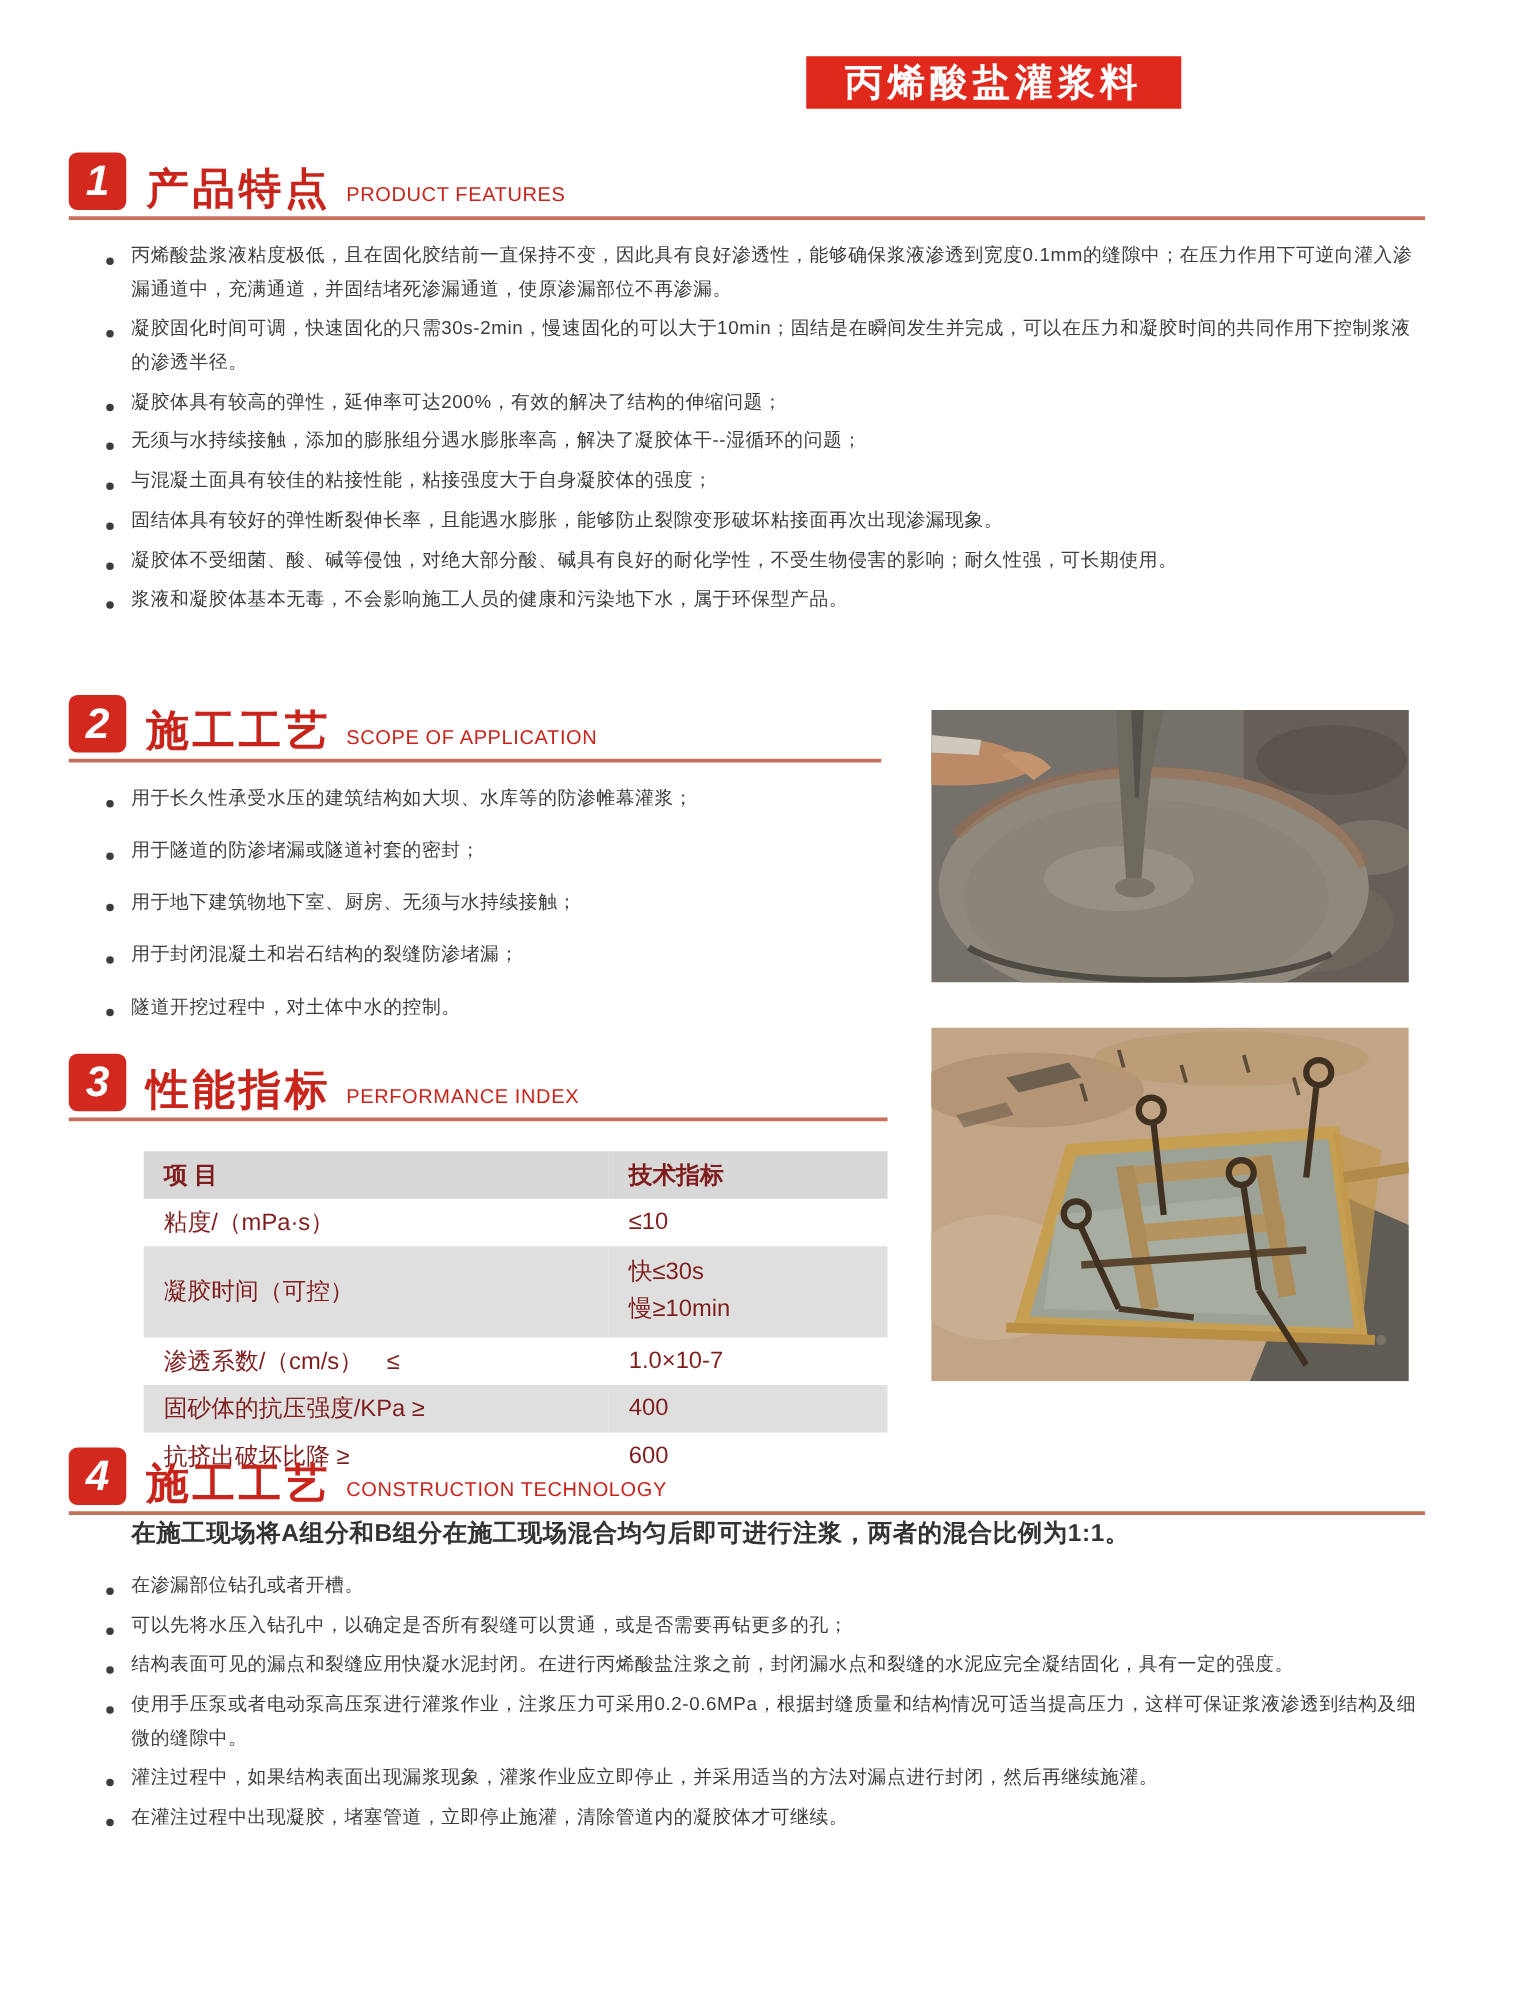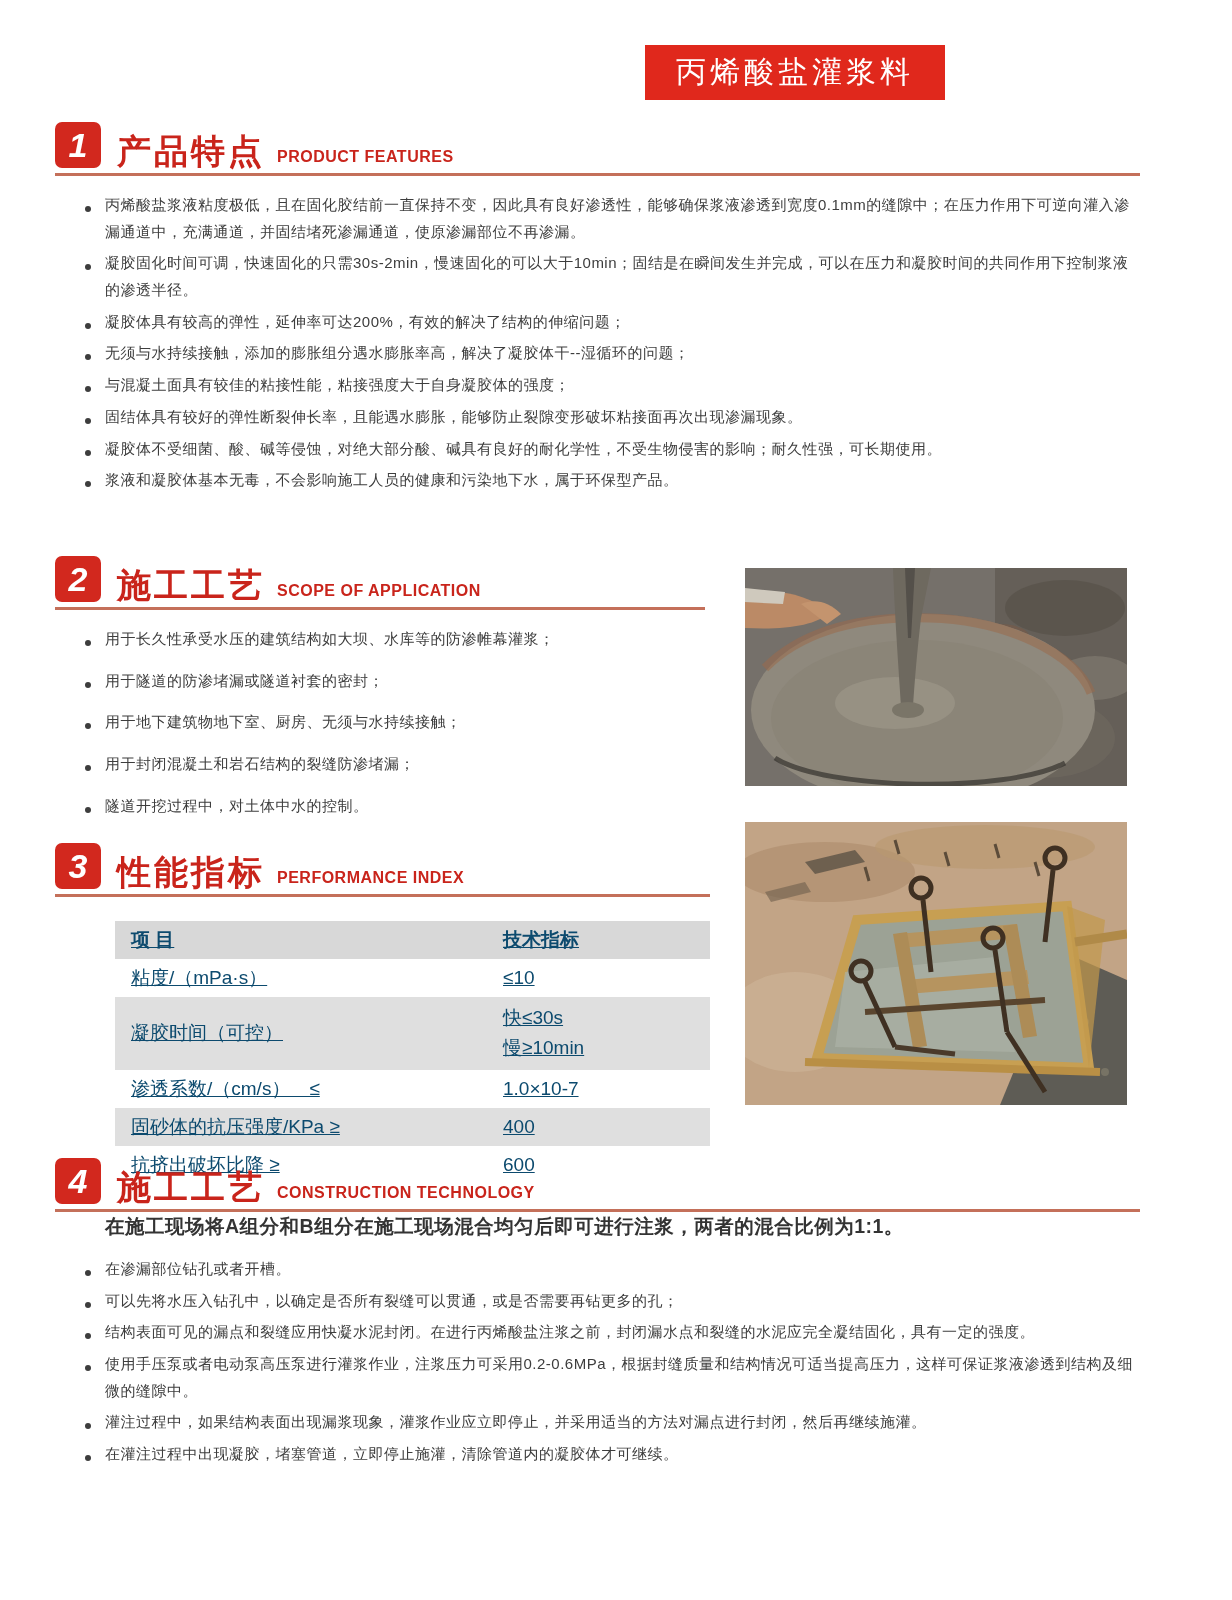--- a/index.html
+++ b/index.html
@@ -2,54 +2,54 @@
 <html><head>
 <meta charset="utf-8">
 <style>
   html,body { margin:0; padding:0; background:#ffffff; }
   .page {
     position:relative; width:1232px; height:1600px; background:#ffffff;
     font-family:"Liberation Sans", sans-serif; overflow:hidden;
   }
   
   .banner {
-    position:absolute; left:645px; top:45px; width:300px; height:55px;
-    background:#e0281c; color:#ffffff; font-size:30px; font-weight:normal;
+    position:absolute; left:645px; top:45px; width:300px; height:42px;
+    background:#e0281c; color:#ffffff; font-size:30px; font-weight:bold;
     letter-spacing:4px; display:flex; align-items:center; justify-content:center;
   }
   
   .sec { position:absolute; left:55px; }
   .sec-header {
     display:flex; align-items:flex-end; padding-bottom:5px;
     border-bottom:3px solid #c4705a;
   }
   .sec-num {
     width:46px; height:46px; background:#d2281e; border-radius:7px;
     color:#fff; font-size:34px; font-weight:bold; font-style:italic;
     display:flex; align-items:center; justify-content:center; margin-right:16px;
     flex:0 0 46px;
   }
   .sec-title { font-size:34px; font-weight:bold; color:#c9241b; letter-spacing:3px; line-height:1; }
-  .sec-sub { font-size:16px; font-weight:bold; color:#c9241b; margin:0 0 2px 12px; letter-spacing:.5px; }
+  .sec-sub { font-size:16px; font-weight:normal; color:#c9241b; margin:0 0 2px 12px; letter-spacing:.5px; }
   
   .bullets { list-style:none; margin:16px 0 0 24px; padding:0; }
   .bullets li {
     position:relative; padding-left:26px; font-size:15px; color:#3d3d3d;
     line-height:1.78; margin-bottom:5px; letter-spacing:.5px;
   }
   .bullets li::before {
     content:""; position:absolute; left:6px; top:14px; width:6px; height:6px;
     border-radius:50%; background:#3d3d3d;
   }
   .sec-scope .bullets li { margin-bottom:15px; }
   .sec-tech .intro {
     margin:1px 0 2px 50px; font-size:19.5px; font-weight:bold; color:#333333; letter-spacing:.5px;
   }
   
-  .spec-table { border-collapse:collapse; margin:24px 0 0 60px; width:595px; font-size:19px; color:#0c4a6e;text-decoration:underline; }
+  .spec-table { border-collapse:collapse; margin:24px 0 0 60px; width:595px; font-size:19px; color:#7f1d1d; }
   .spec-table th, .spec-table td { text-align:left; padding:6px 16px; font-weight:normal; }
   .spec-table thead th { background:#d8d8d8; font-weight:bold; }
   .spec-table .col-item { width:340px; }
   .spec-table tbody tr.alt { background:#dfdfdf; }
   .val-line { display:block; line-height:1.6; }
   
   .photo { position:absolute; left:745px; }
   .photo svg { display:block; }
 </style>
 </head>

